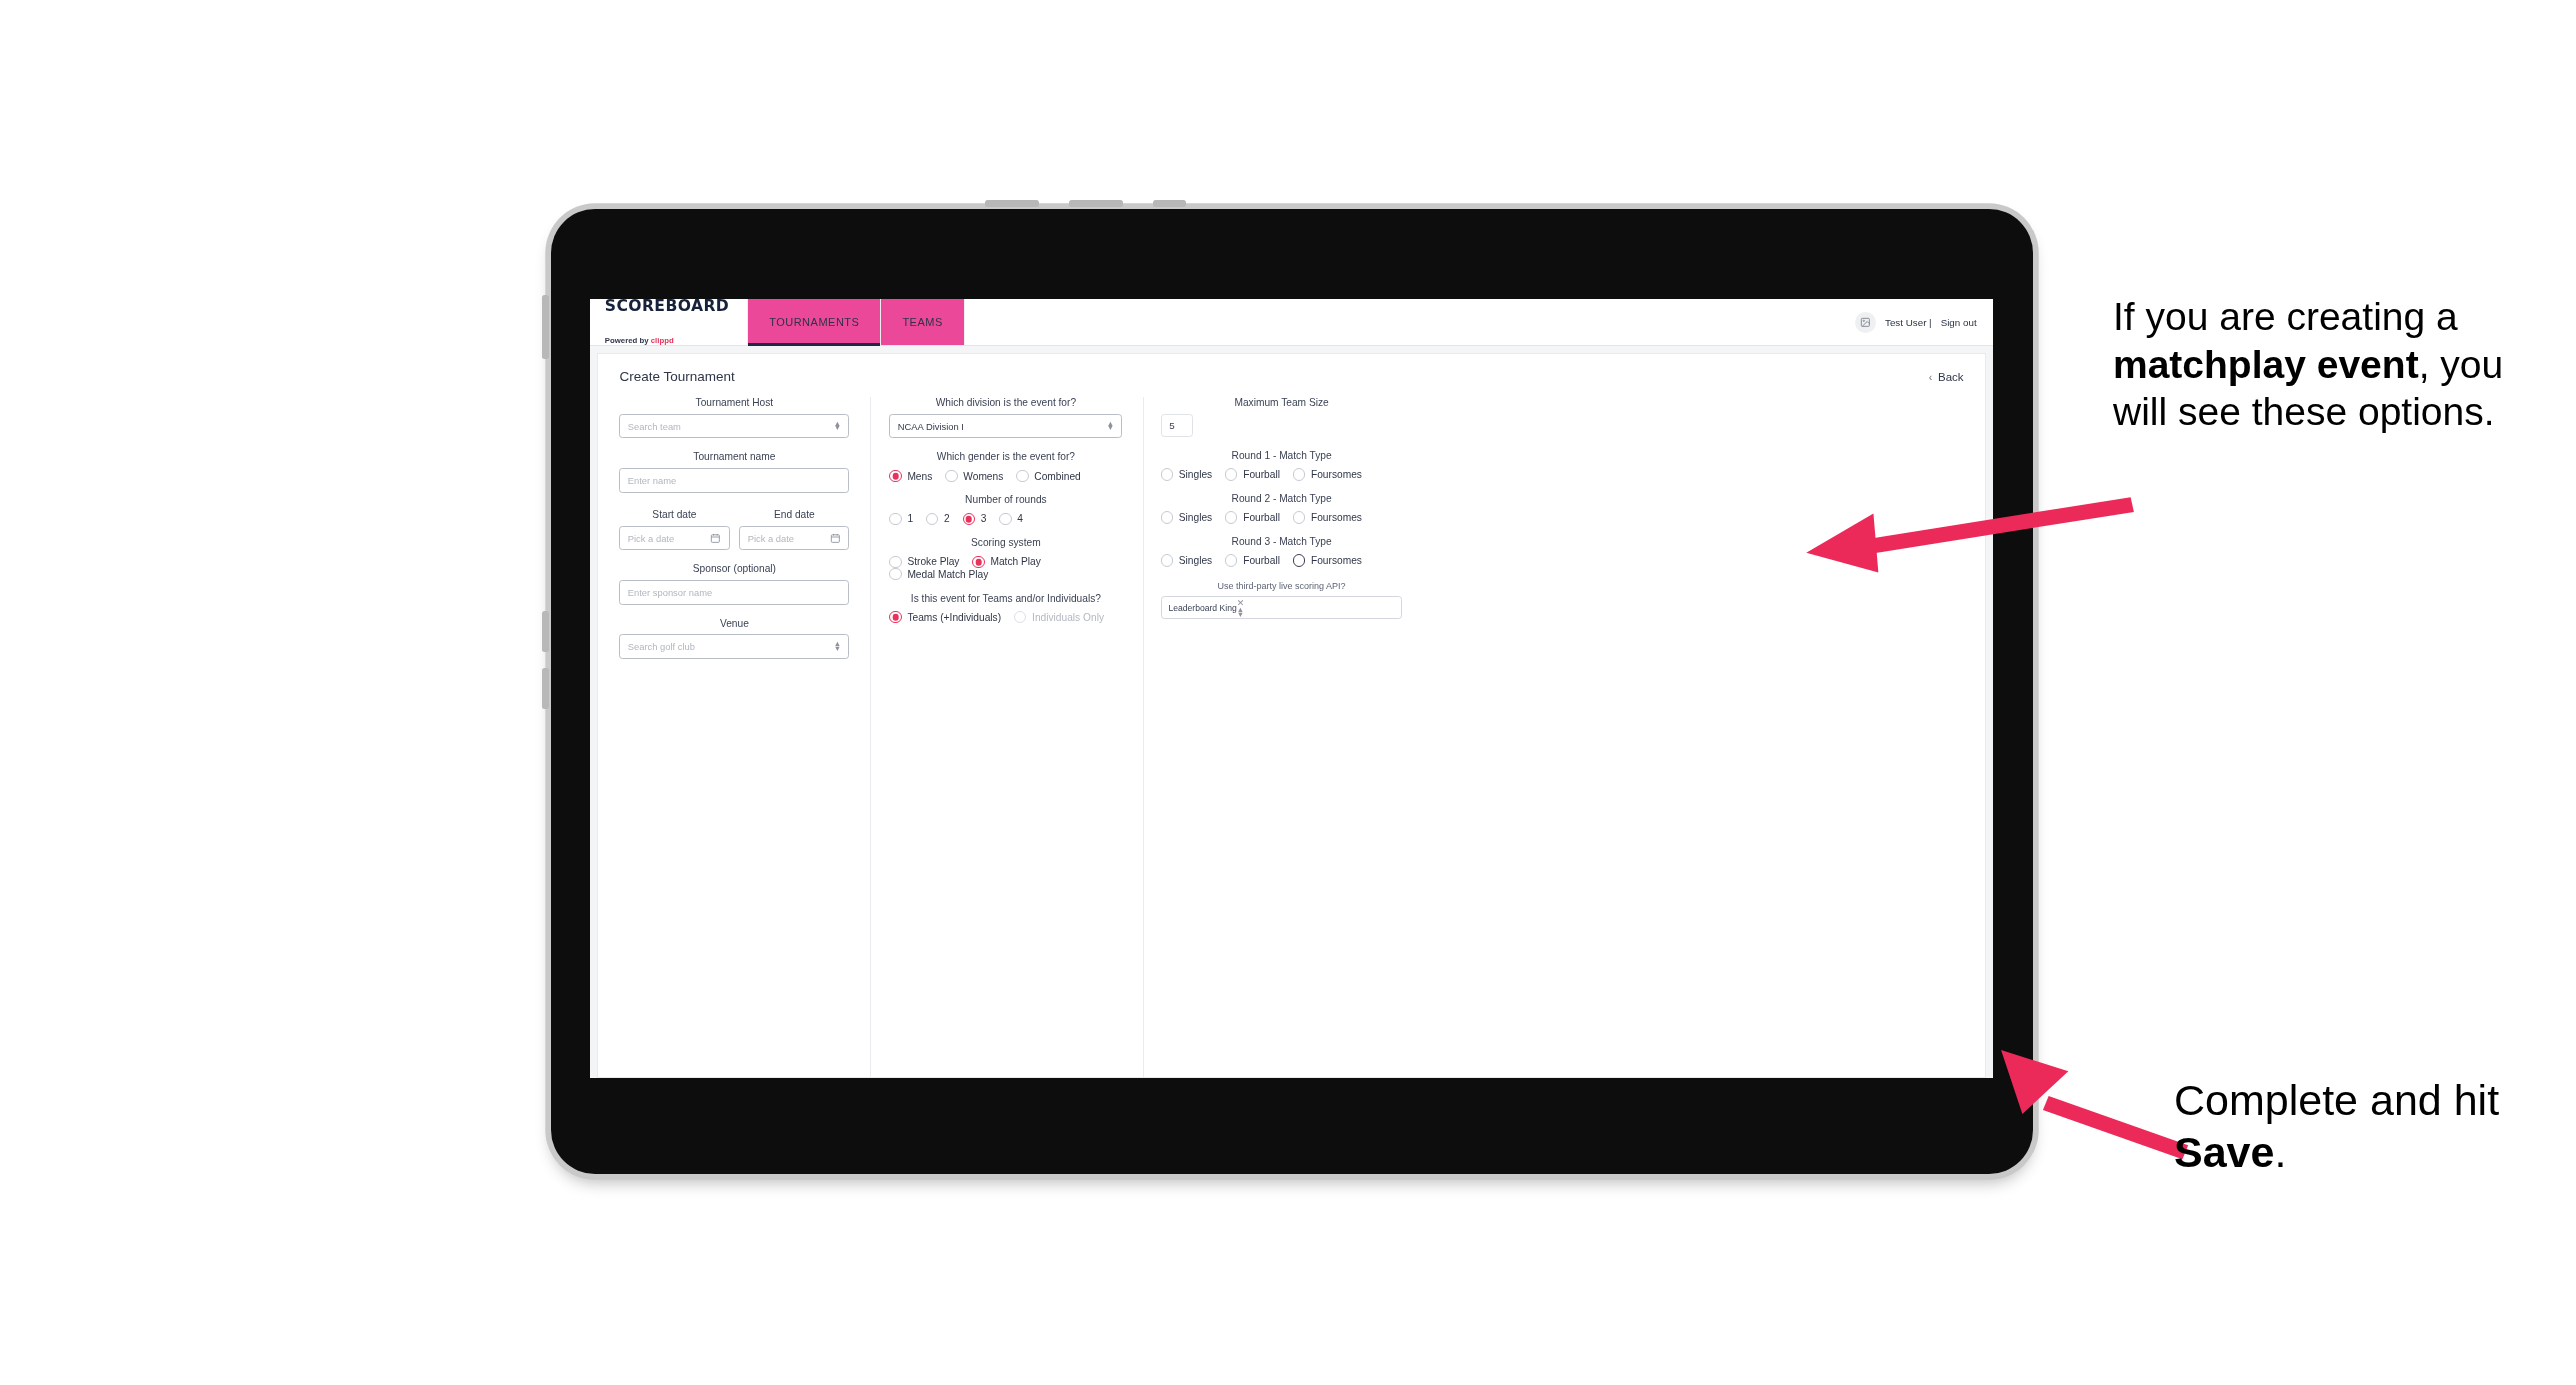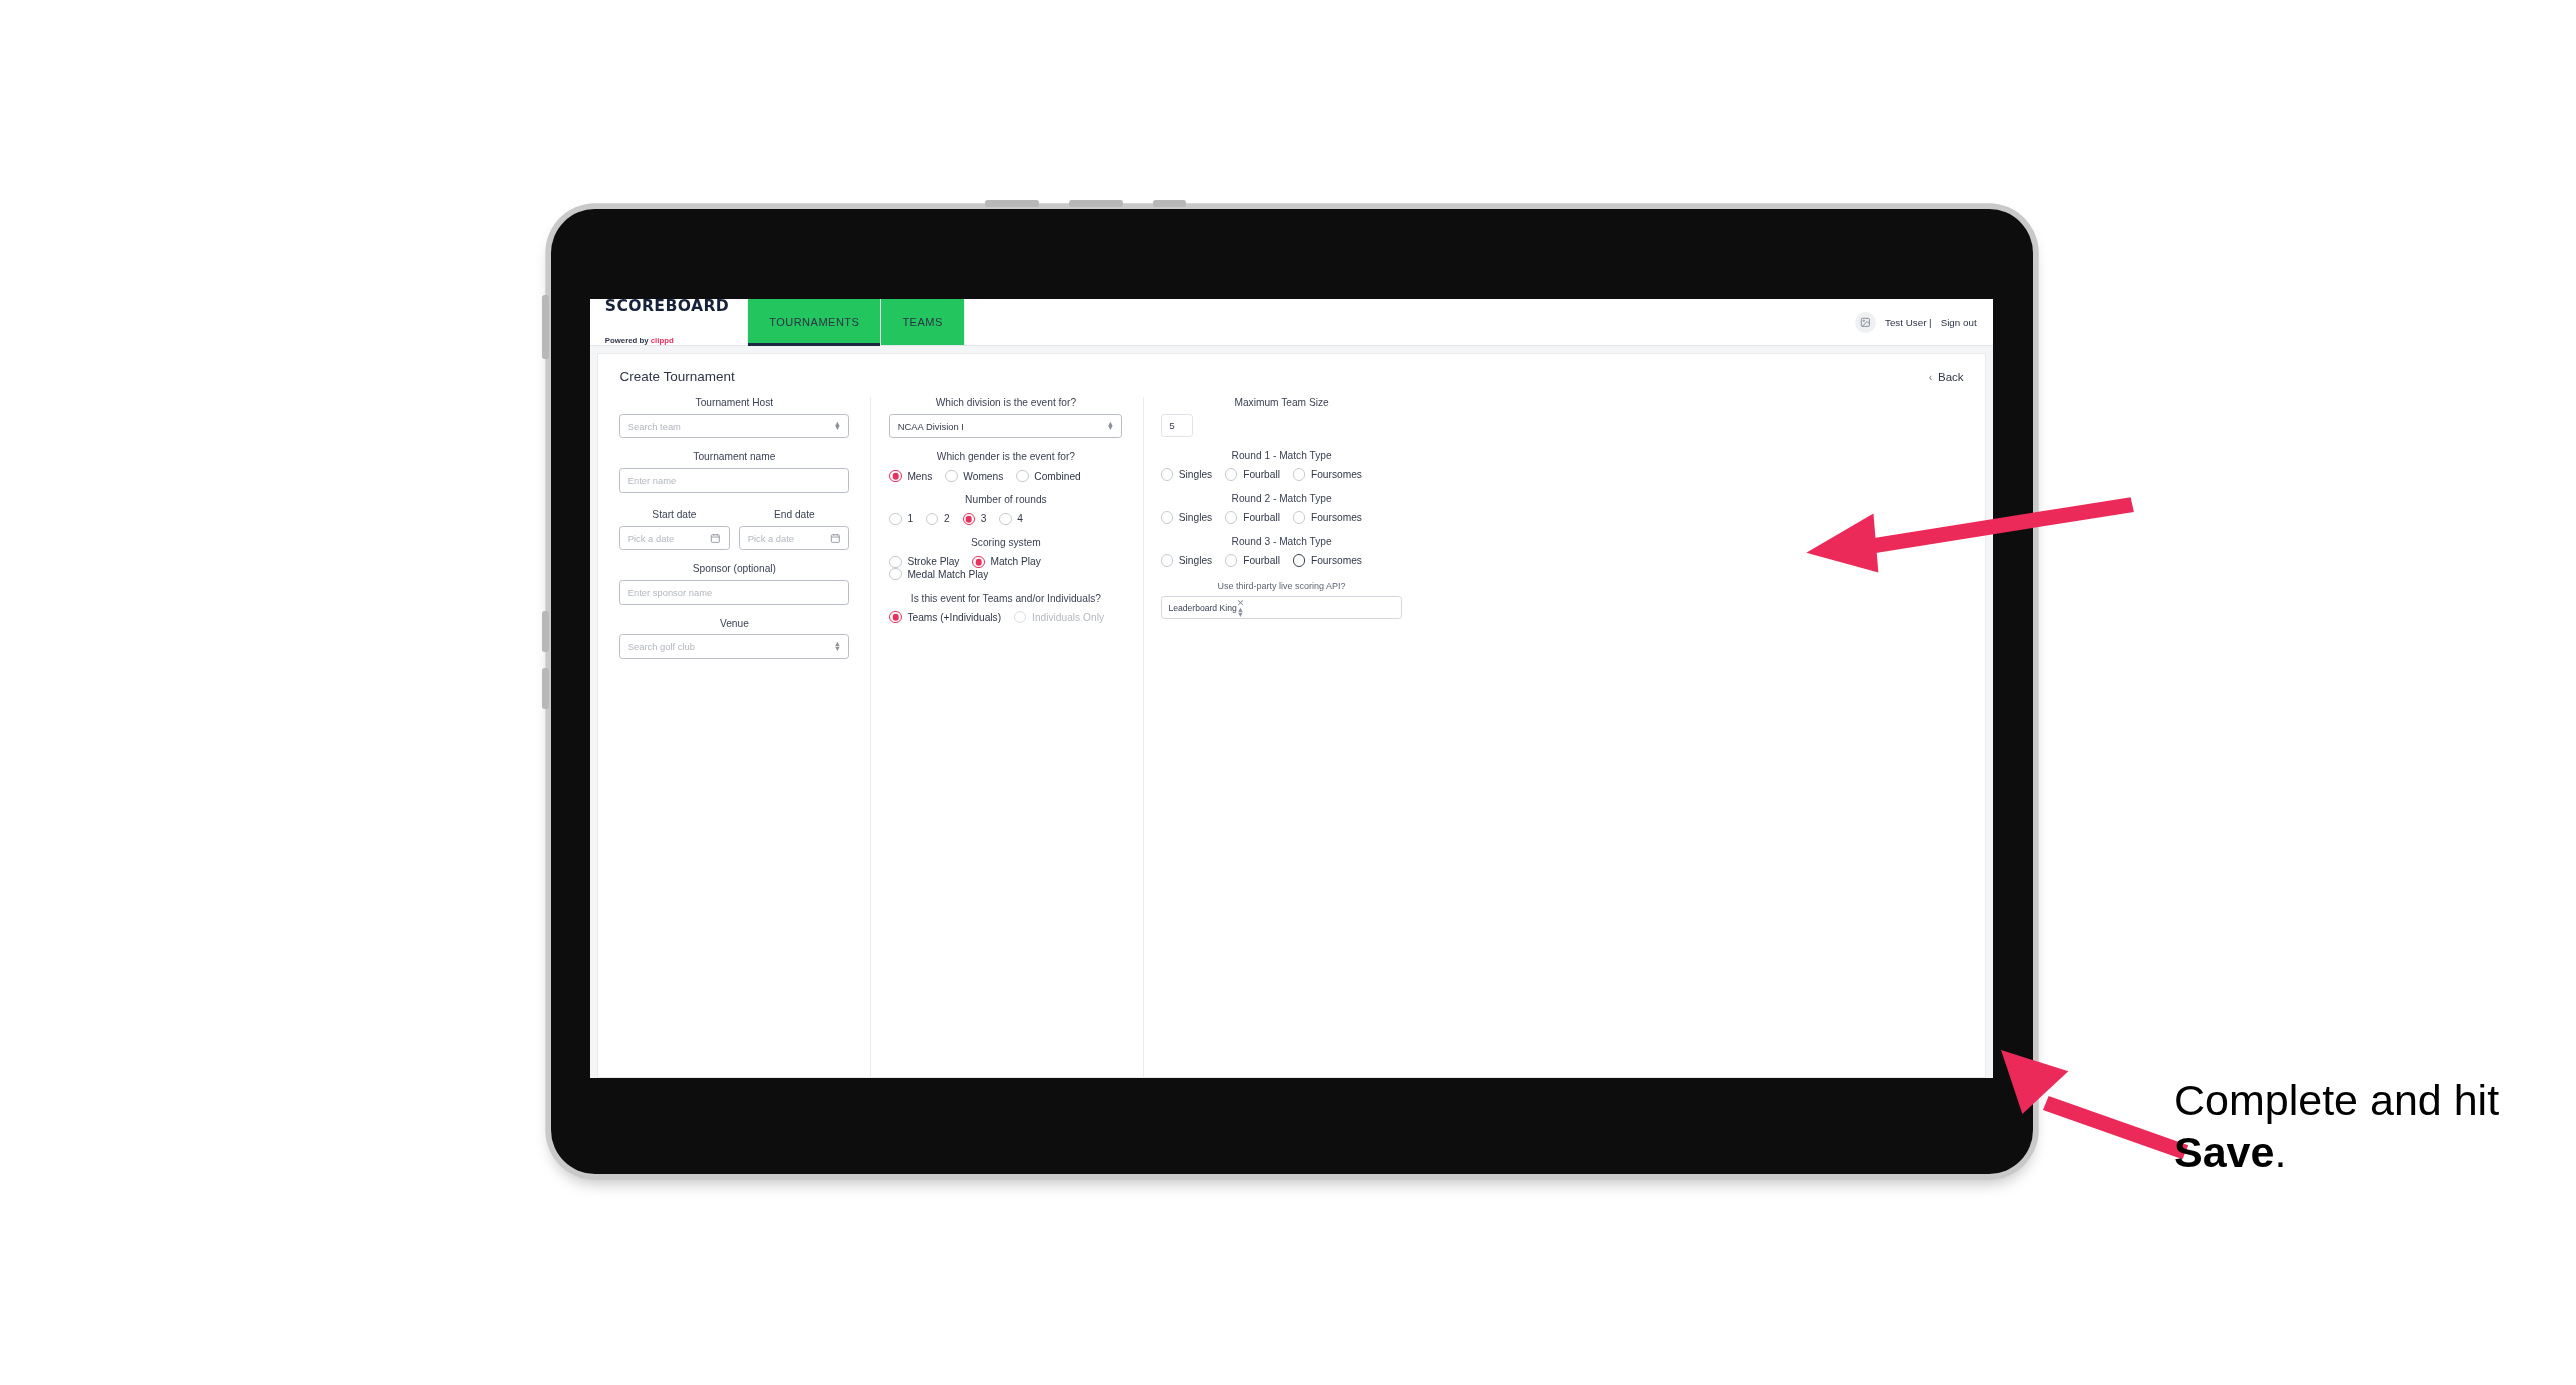--- a/index.html
+++ b/index.html
@@ -60,21 +60,21 @@
   .brand-sub {
     font-size: 7.8px; color: #30354a; margin-top: 2.5px; font-weight: 600;
   }
   .brand-sub .clippd { color: #e8315c; font-weight: 700; }
 
   .nav-tabs { display: flex; align-items: stretch; }
   .nav-tab {
     display: flex; align-items: center; padding: 0 21px;
     font-size: 11px; letter-spacing: 0.5px; color: #2c3347;
     border-right: 0.8px solid #eceef0; cursor: pointer;
-    position: relative; background: #22c55e;
+    position: relative; background: #ec4899;
   }
   .nav-tab.active::after {
     content: ""; position: absolute; left: 0; right: 0; bottom: -0.8px;
     height: 2.5px; background: #1e2a44;
   }
 
   .nav-right {
     margin-left: auto; display: flex; align-items: center;
     padding-right: 16.4px; gap: 9px;
   }
@@ -520,17 +520,18 @@
   <svg class="arrow-svg" style="left:1803px; top:484px; width:344px; height:123px;" viewBox="0 0 420 150">
     <path d="M60 70 L400 16 L404 34 L64 88 Z" fill="#ec2a59"></path>
     <path d="M4 84 L86 36 L92 108 Z" fill="#ec2a59"></path>
   </svg>
 
   <svg class="arrow-svg" style="left:1983px; top:1045px; width:238px; height:115px;" viewBox="0 0 290 140">
     <path d="M80 62 L250 122 L243 139 L73 79 Z" fill="#ec2a59"></path>
     <path d="M22 6 L104 32 L48 84 Z" fill="#ec2a59"></path>
   </svg>
 
+  <div class="anno anno-1"><span>If you are creating a </span><b>matchplay event</b><span>, you will see these options.</span></div>
 
   <div class="anno anno-2"><span>Complete and hit </span><b>Save</b><span>.</span></div>
 
 </div>
 
 
 </body></html>

